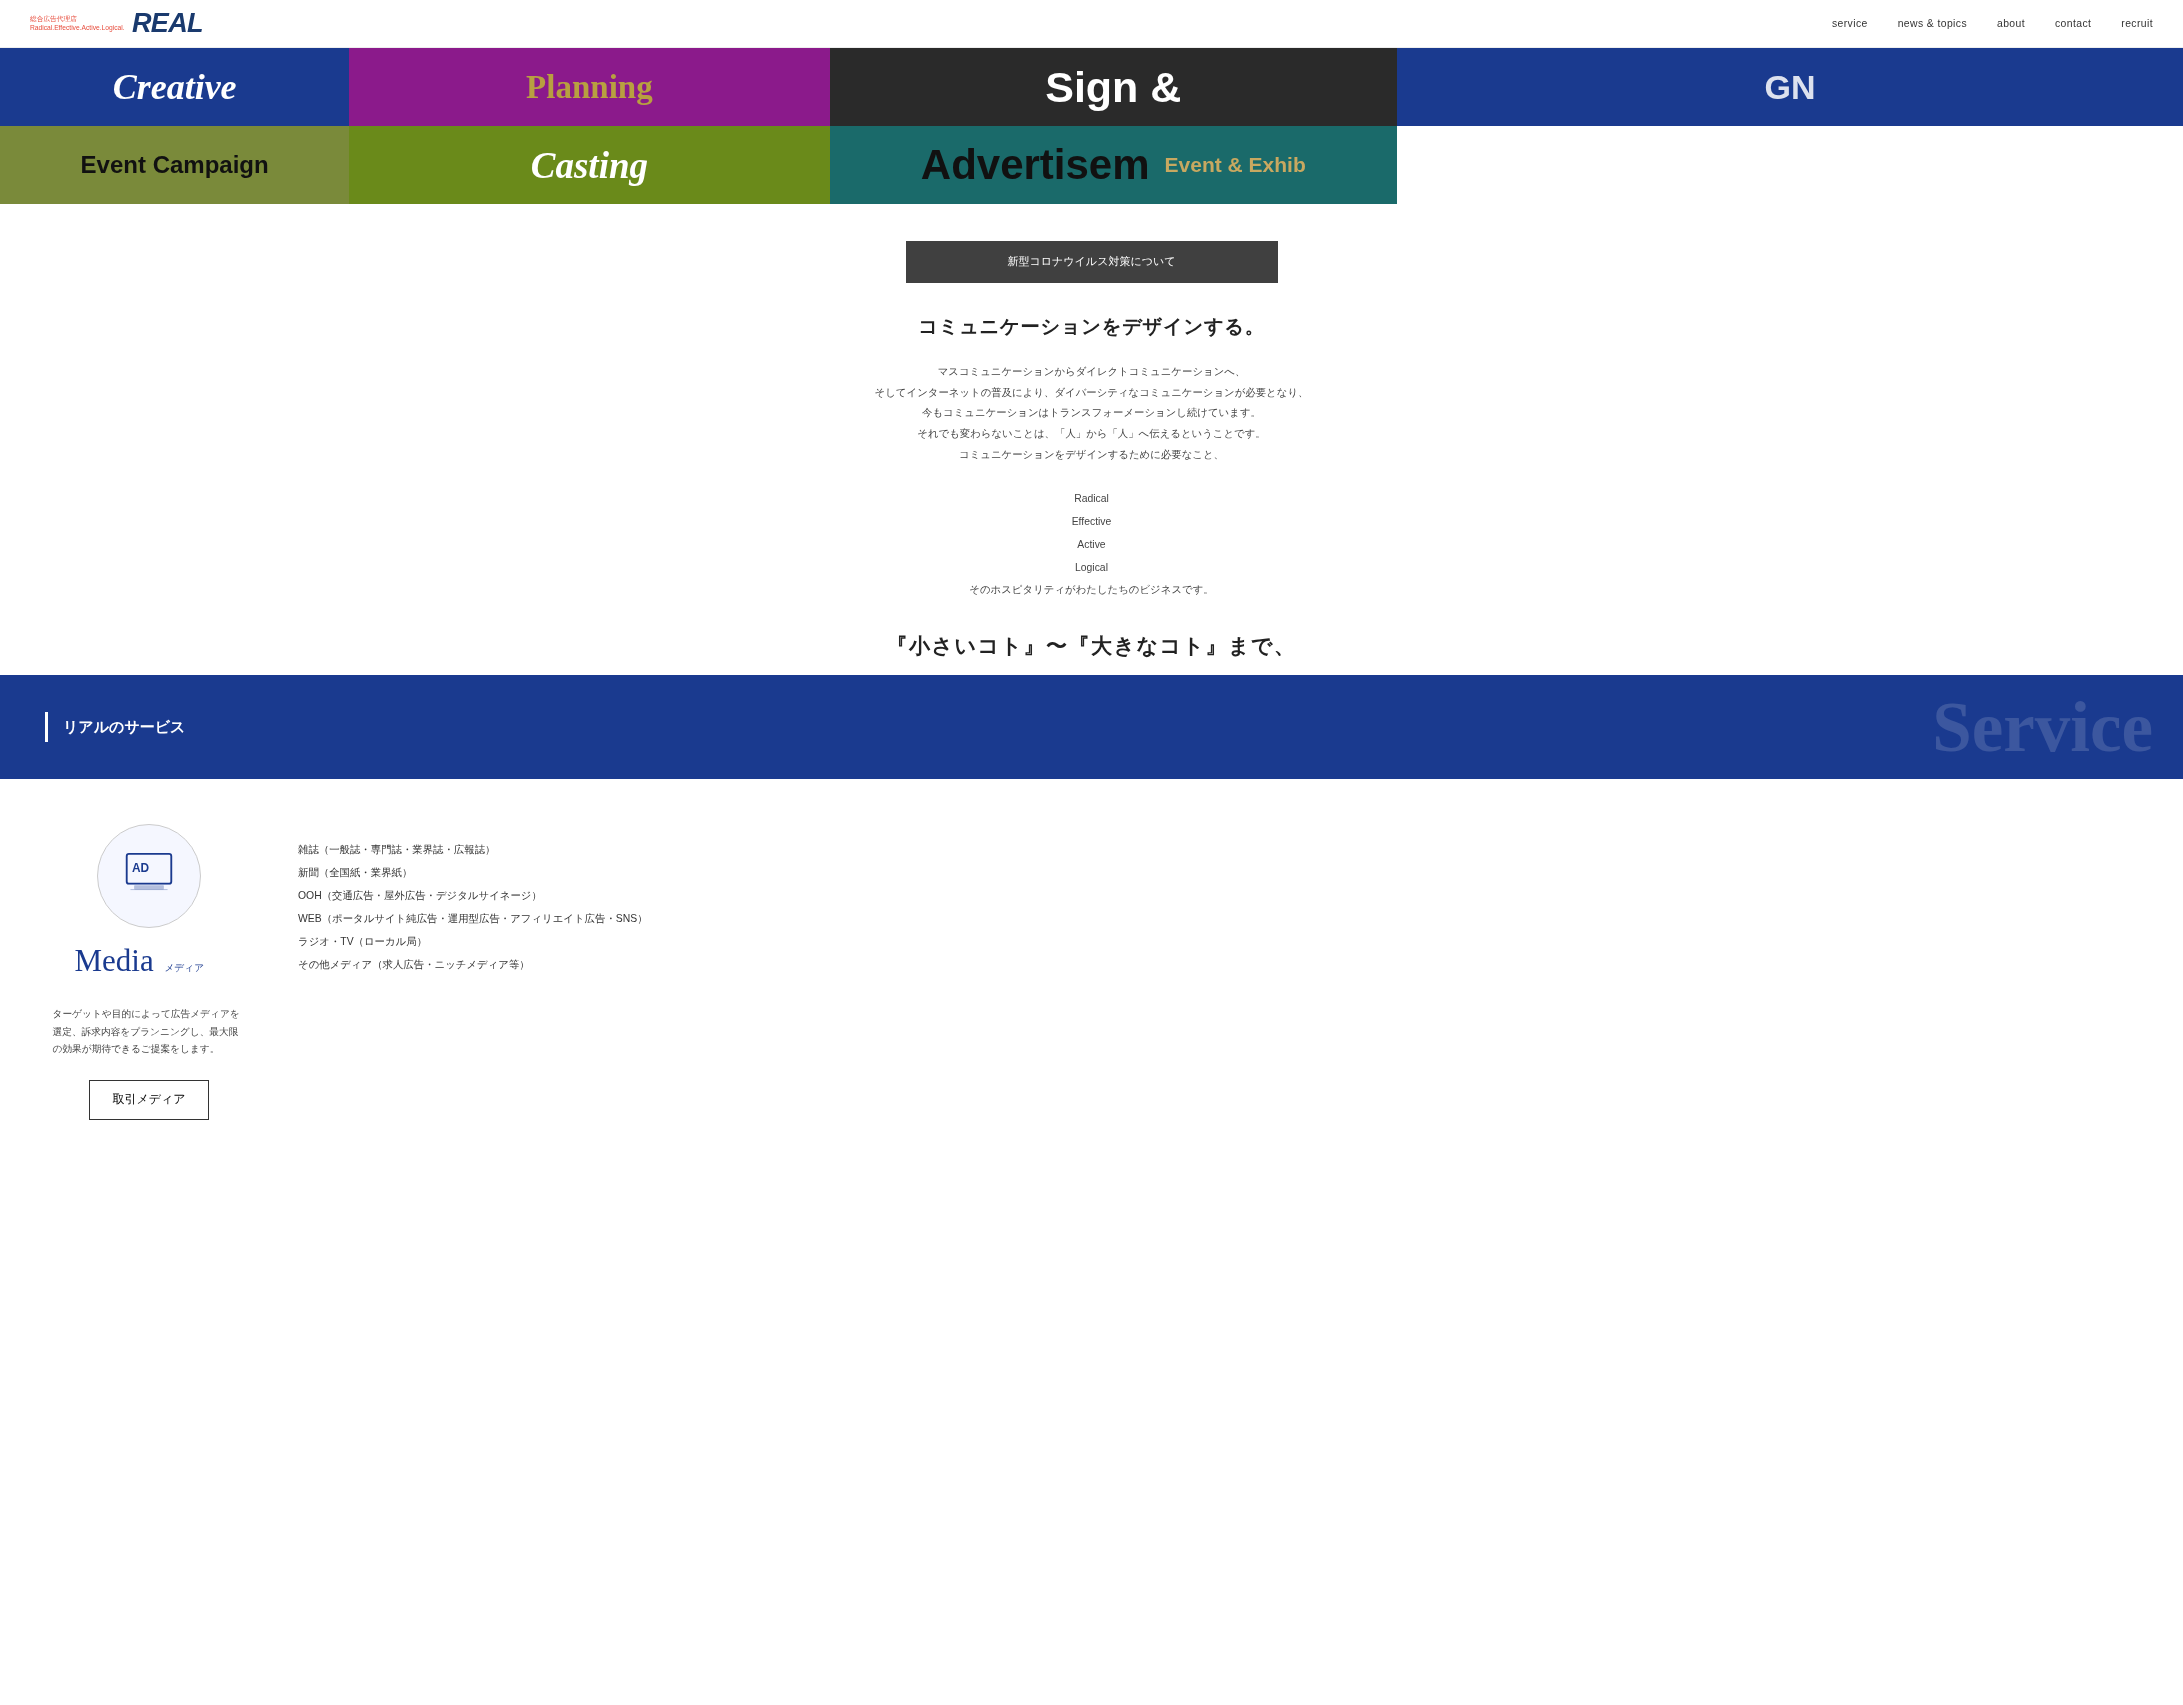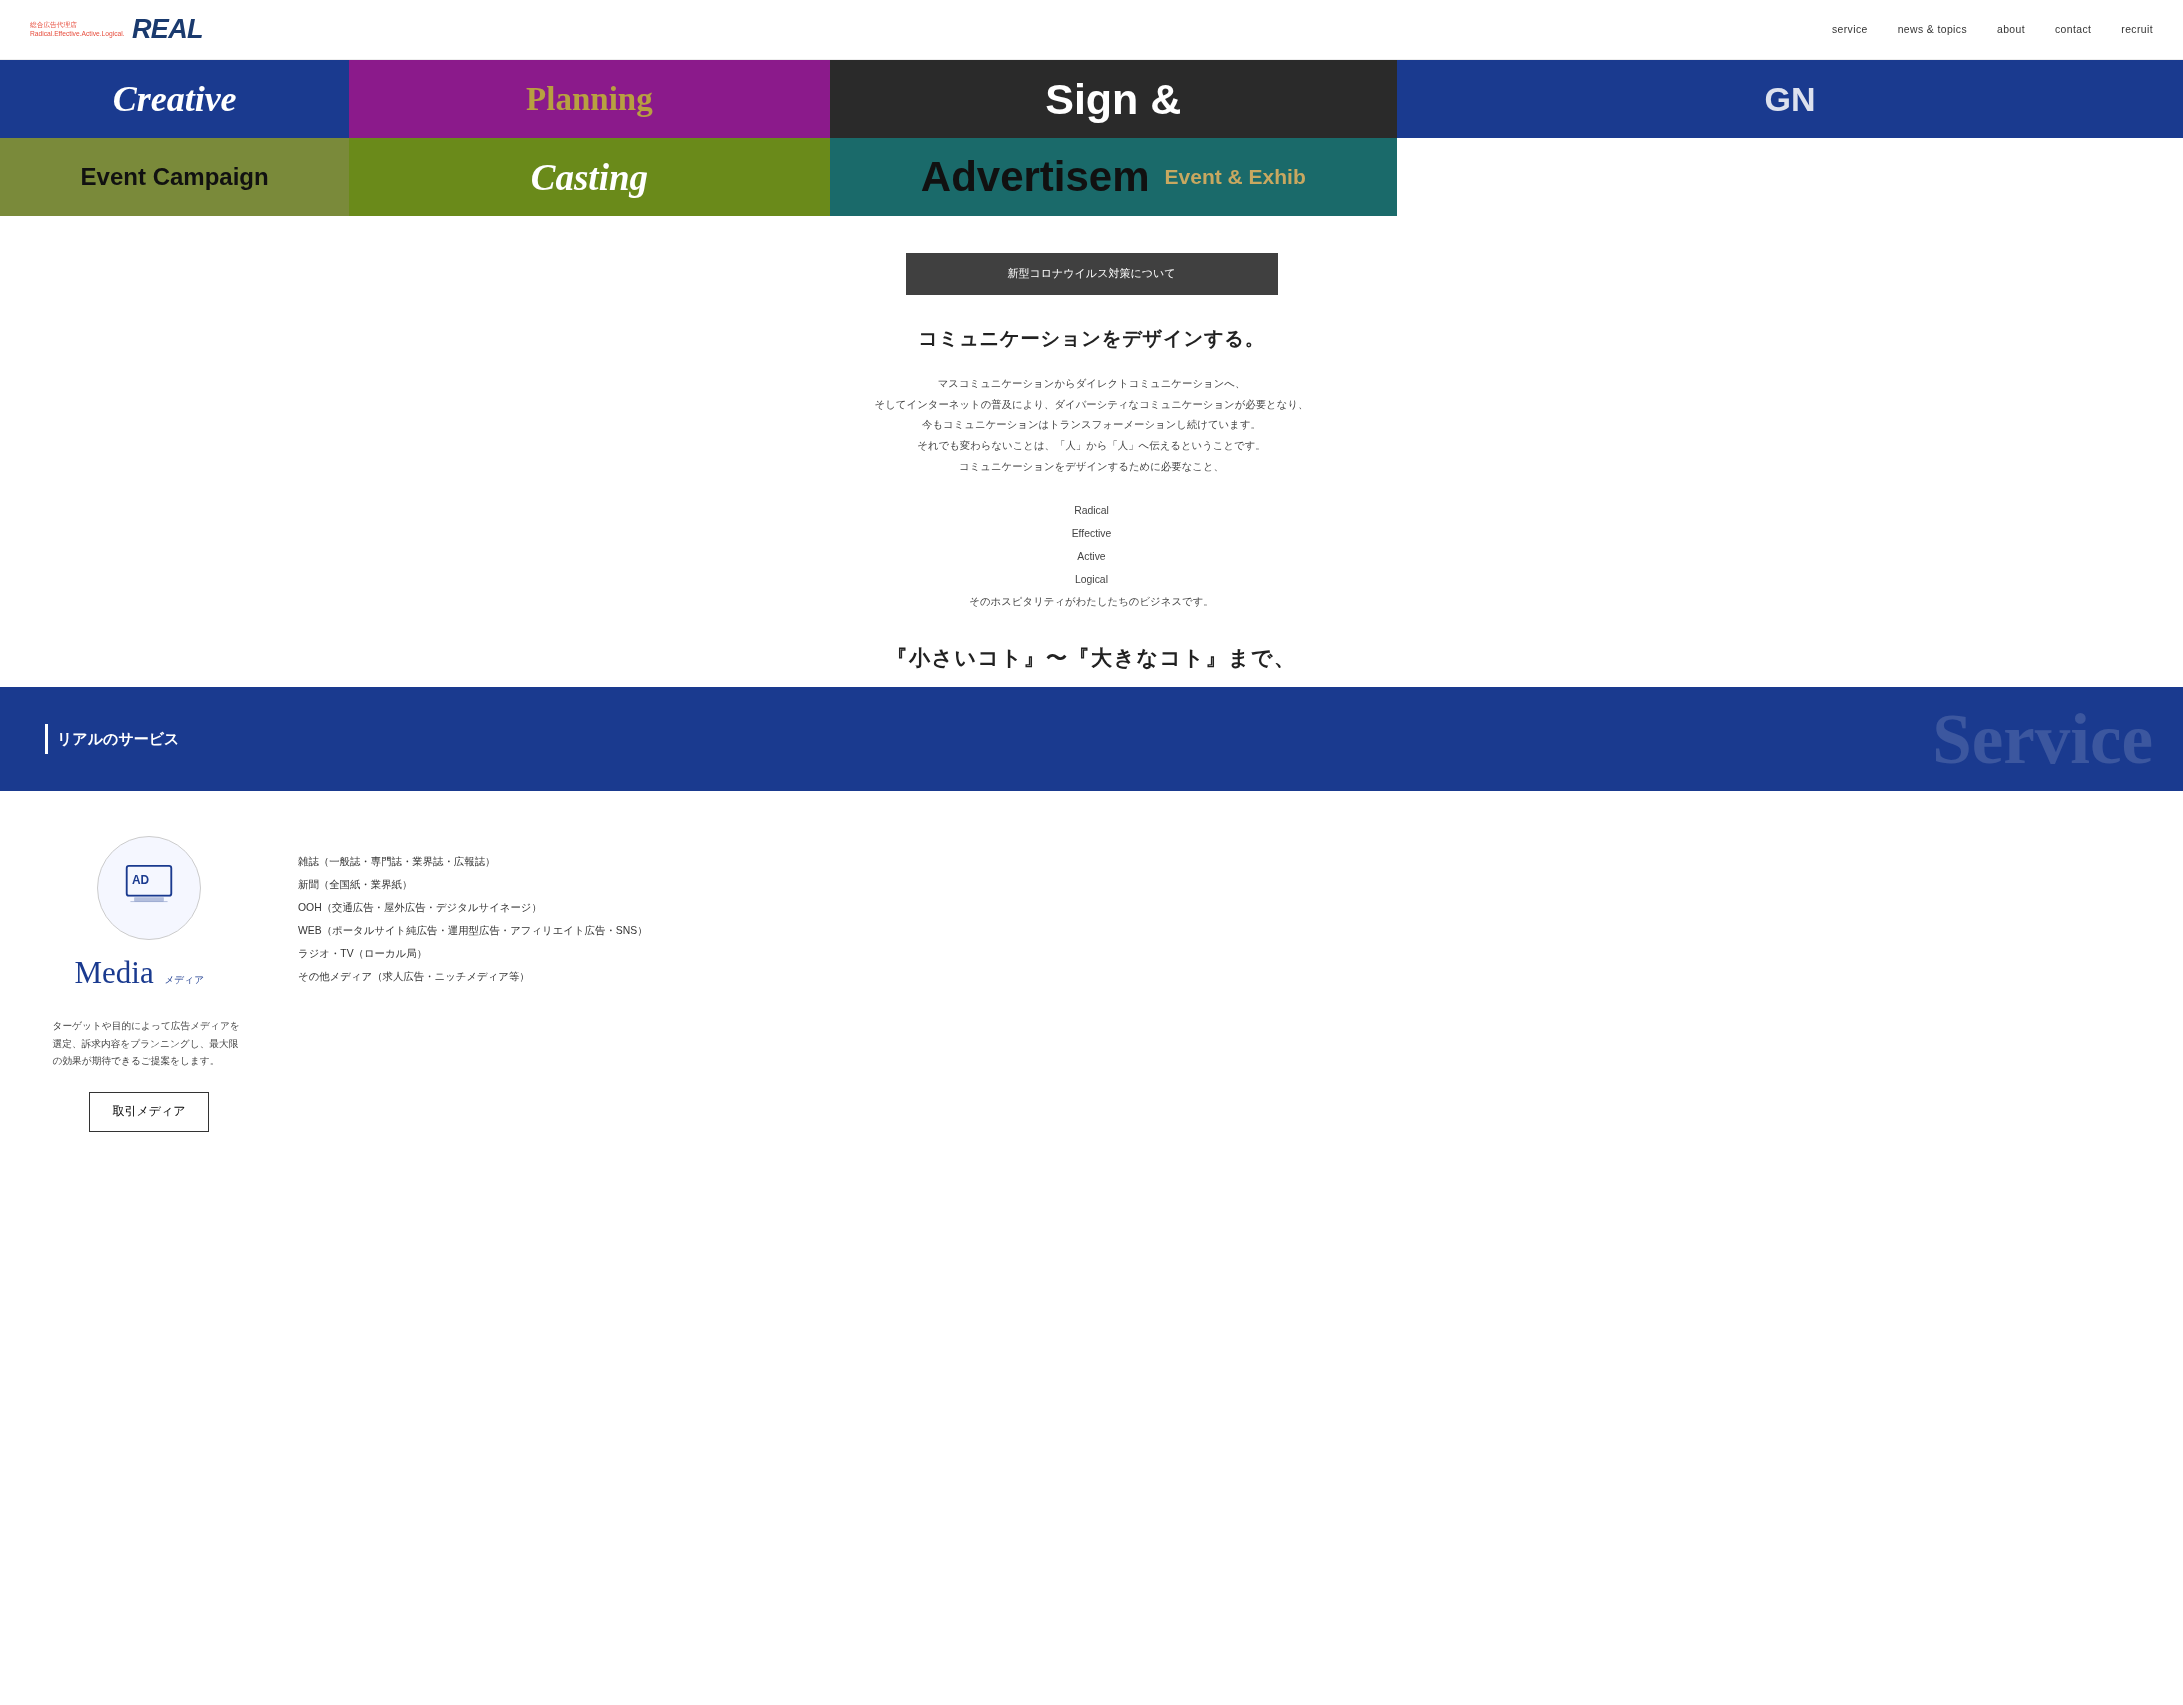--- a/index.html
+++ b/index.html
@@ -4,21 +4,21 @@
   <style>
     * { margin: 0; padding: 0; box-sizing: border-box; }
     body { font-family: 'Helvetica Neue', Arial, 'Hiragino Kaku Gothic ProN', 'Hiragino Sans', Meiryo, sans-serif; background: #fff; }
 
     
     .header {
       display: flex;
       align-items: center;
       justify-content: space-between;
       padding: 0 30px;
-      height: 60px;
+      height: 48px;
       background: #fff;
       border-bottom: 0.7px solid #eee;
     }
     .logo-area {
       display: flex;
       align-items: center;
       gap: 7.4px;
     }
     .logo-text-small {
       font-size: 8.2px;
@@ -134,21 +134,21 @@
     
     .service-section {
       background: #1a3a8f;
       padding: 37px 45px;
       position: relative;
       overflow: hidden;
     }
     .service-section-inner {
       display: flex;
       align-items: center;
-      gap: 9px;
+      gap: 15px;
     }
     .service-bar {
       width: 3px;
       height: 30px;
       background: #fff;
     }
     .service-label {
       color: #fff;
       font-size: 15px;
       font-weight: 600;

